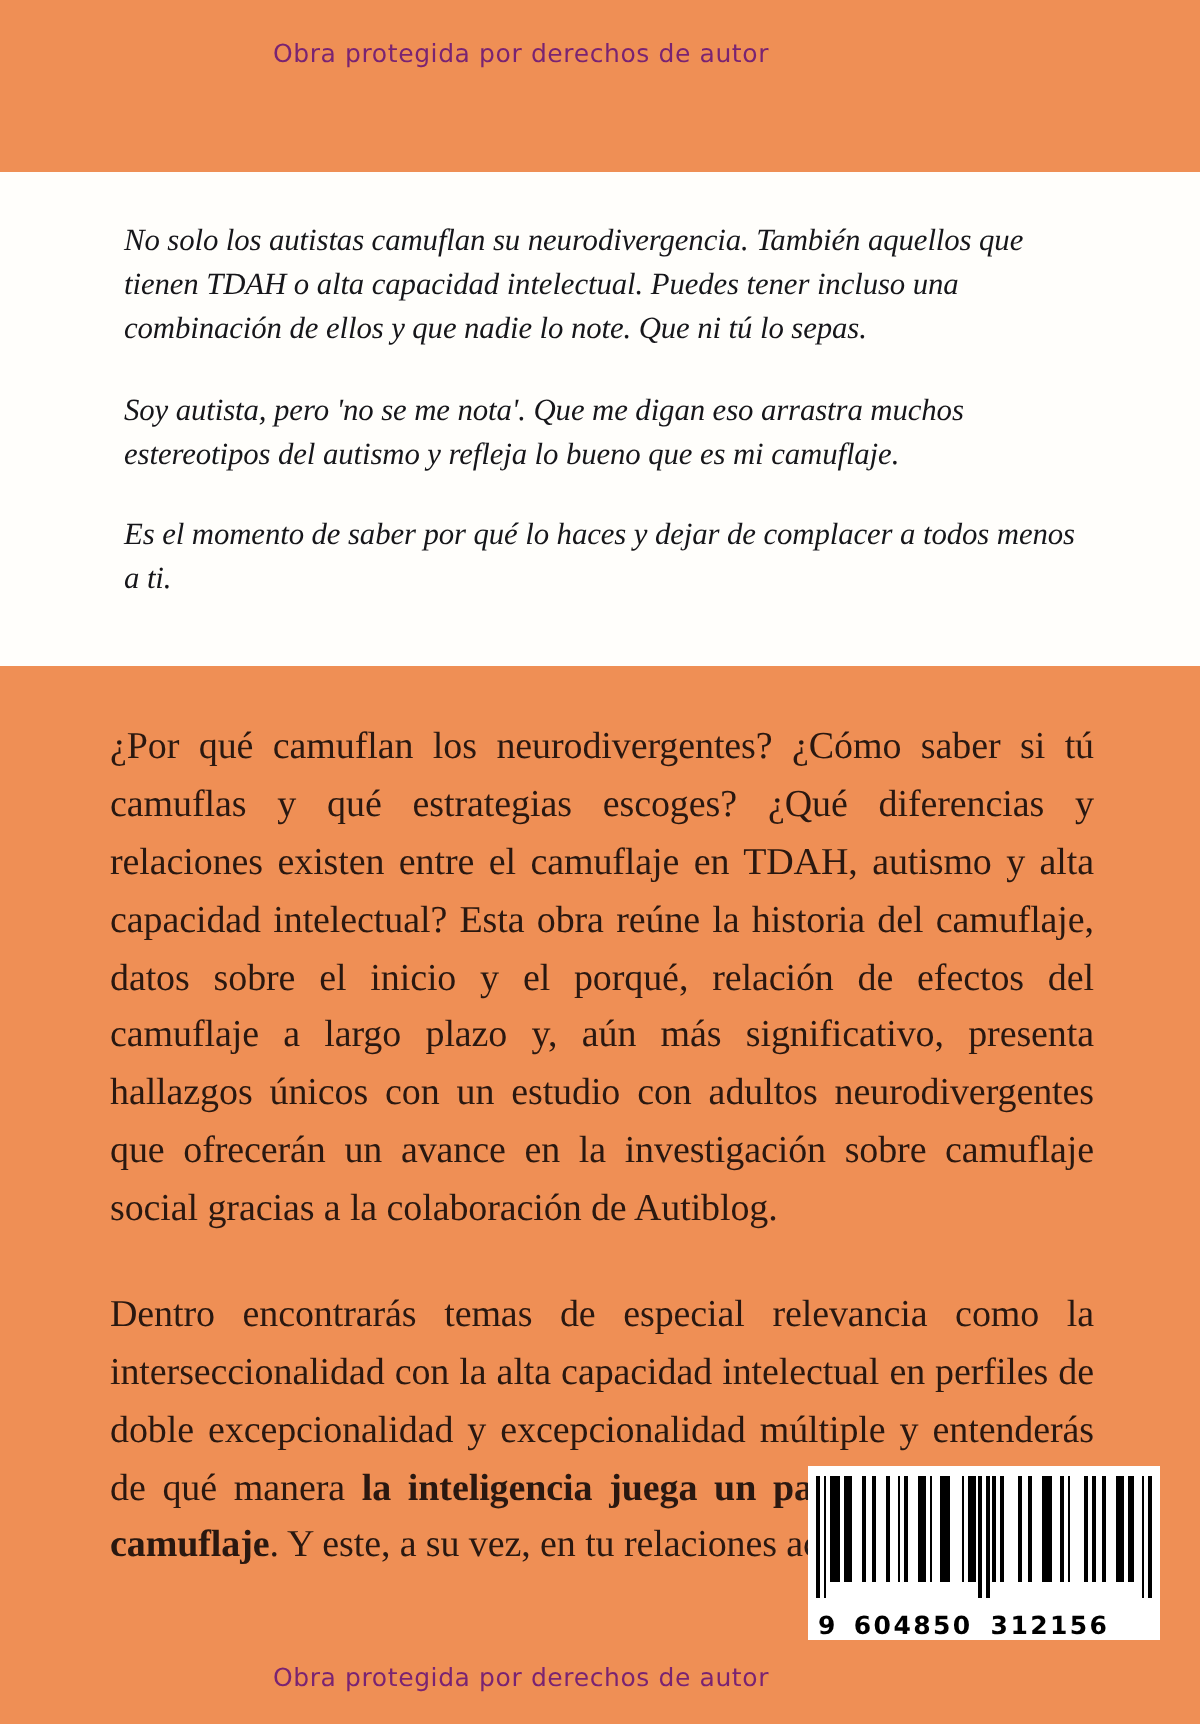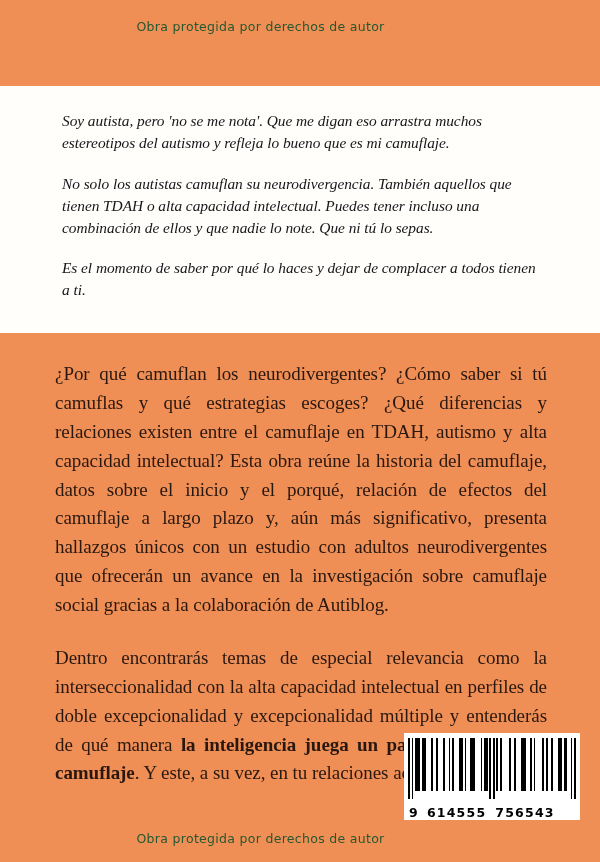--- a/index.html
+++ b/index.html
@@ -23,21 +23,21 @@
 
   
   .watermark {
     position: absolute;
     left: 0;
     width: 521px;
     text-align: center;
     font-family: "DejaVu Sans", sans-serif;
     font-size: 12.5px;
     letter-spacing: 0.3px;
-    color: #14532d;
+    color: #701a75;
     opacity: 0.92;
     user-select: none;
   }
   .watermark-top { top: 19px; }
   .watermark-bottom { top: 831px; }
 
   
   .quote-panel {
     position: absolute;
     left: 0;
@@ -127,23 +127,23 @@
 </style>
 </head>
 <body>
 
 <div class="cover">
 
   <div class="watermark watermark-top">Obra protegida por derechos de autor</div>
 
   <div class="quote-panel">
     <div class="quote-inner">
+      <p class="quote-p">No solo los autistas camuflan su neurodivergencia. También aquellos que tienen TDAH o alta capacidad intelectual. Puedes tener incluso una combinación de ellos y que nadie lo note. Que ni tú lo sepas.</p>
       <p class="quote-p">Soy autista, pero 'no se me nota'. Que me digan eso arrastra muchos estereotipos del autismo y refleja lo bueno que es mi camuflaje.</p>
-      <p class="quote-p">No solo los autistas camuflan su neurodivergencia. También aquellos que tienen TDAH o alta capacidad intelectual. Puedes tener incluso una combinación de ellos y que nadie lo note. Que ni tú lo sepas.</p>
-      <p class="quote-p">Es el momento de saber por qué lo haces y dejar de complacer a todos tienen a ti.</p>
+      <p class="quote-p">Es el momento de saber por qué lo haces y dejar de complacer a todos menos a ti.</p>
     </div>
   </div>
 
   <div class="body-copy">
     <p class="body-p">¿Por qué camuflan los neurodivergentes? ¿Cómo saber si tú camuflas y qué estrategias escoges? ¿Qué diferencias y relaciones existen entre el camuflaje en TDAH, autismo y alta capacidad intelectual? Esta obra reúne la historia del camuflaje, datos sobre el inicio y el porqué, relación de efectos del camuflaje a largo plazo y, aún más significativo, presenta hallazgos únicos con un estudio con adultos neurodivergentes que ofrecerán un avance en la investigación sobre camuflaje social gracias a la colaboración de Autiblog.</p>
     <p class="body-p">
       <span>Dentro encontrarás temas de especial relevancia como la interseccionalidad con la alta capacidad intelectual en perfiles de doble excepcionalidad y excepcionalidad múltiple y entenderás de qué manera </span><b>la inteligencia juega un papel crucial en tu camuflaje</b><span>. Y este, a su vez, en tu relaciones actual.</span>
     </p>
   </div>
 
@@ -175,20 +175,20 @@
         <span class="data" style="left:80%;width:1.0526315789473684%"></span>
         <span class="data" style="left:82.10526315789473%;width:1.0526315789473684%"></span>
         <span class="data" style="left:85.26315789473684%;width:1.0526315789473684%"></span>
         <span class="data" style="left:89.47368421052632%;width:2.1052631578947367%"></span>
         <span class="data" style="left:92.63157894736841%;width:2.1052631578947367%"></span>
         <span class="guard" style="left:96.84210526315789%;width:1.0526315789473684%"></span>
         <span class="guard" style="left:98.94736842105263%;width:1.0526315789473684%"></span>
       </div>
     <div class="barcode-digits">
       <span class="lead">9</span>
-      <span class="grp1">614555</span>
-      <span>756543</span>
+      <span class="grp1">604850</span>
+      <span>312156</span>
     </div>
   </div>
 
   <div class="watermark watermark-bottom">Obra protegida por derechos de autor</div>
 
 </div>
 
 </body></html>

